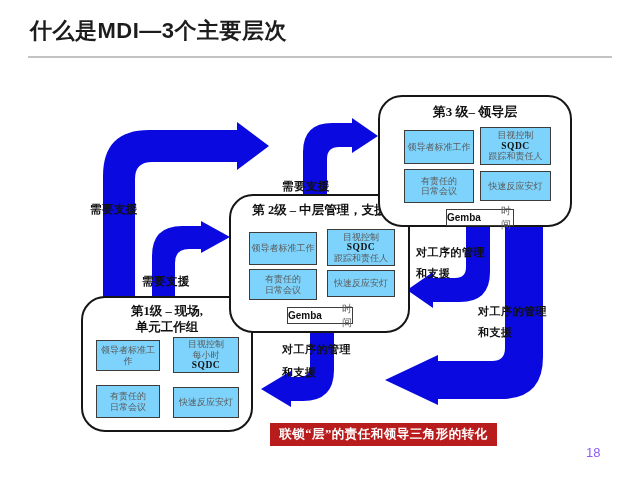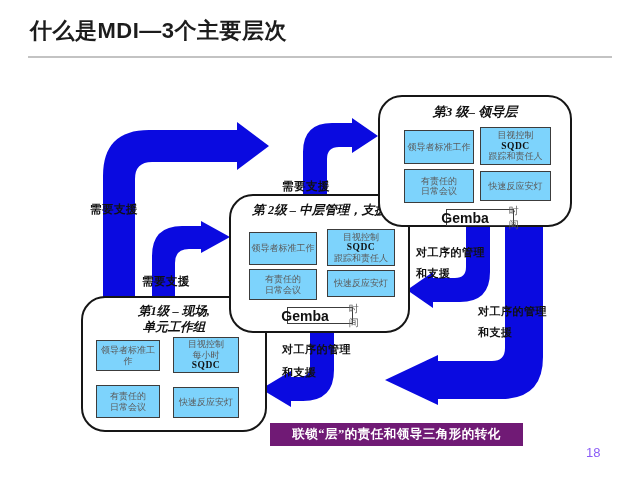--- a/index.html
+++ b/index.html
@@ -20,40 +20,40 @@
   }
   
   svg.arrows{position:absolute;left:0;top:0;z-index:1;pointer-events:none;}
   
   .level{
     position:absolute;background:#fff;border:2px solid #161616;border-radius:24px;
     box-sizing:border-box;
   }
   .level-3{left:378px;top:95px;width:194px;height:132px;z-index:4;}
   .level-2{left:229px;top:194px;width:181px;height:139px;z-index:3;}
-  .level-1{left:81px;top:296px;width:186px;height:136px;z-index:2;}
+  .level-1{left:81px;top:296px;width:172px;height:136px;z-index:2;}
   .level-title{
     position:absolute;left:0;right:0;text-align:center;
-    font-weight:bold;color:#111;font-size:13px;line-height:16px;font-style:italic;
+    font-weight:bold;color:#111;font-size:13px;line-height:16px;
   }
   .lt3{top:7px;}
   .lt2{top:6px;font-size:12.5px;}
   .lt1{top:5px;font-size:12.5px;}
   .card{
     position:absolute;border:1px solid #3c3c3c;background:#7dd3fc;box-sizing:border-box;
     display:flex;flex-direction:column;align-items:center;justify-content:center;
     text-align:center;font-size:9px;line-height:10.5px;color:#5a5a5a;
   }
   .card .bold-line{font-weight:bold;color:#101010;font-size:9.5px;letter-spacing:.5px;}
   .gemba{
     position:absolute;border:1px solid #3c3c3c;background:#fff;box-sizing:border-box;
     display:flex;align-items:center;justify-content:center;
     font-size:10px;color:#5a5a5a;
   }
-  .gemba .gemba-bold{font-weight:bold;color:#101010;font-family:"Liberation Sans","DejaVu Sans",sans-serif;font-size:14px;margin-right:20px;}
+  .gemba .gemba-bold{font-weight:bold;color:#101010;font-family:"Liberation Sans","DejaVu Sans",sans-serif;font-size:10px;margin-right:20px;}
   
   .level-3 .c1{left:24px;top:33px;width:70px;height:34px;}
   .level-3 .c2{left:100px;top:30px;width:71px;height:38px;}
   .level-3 .c3{left:24px;top:72px;width:70px;height:34px;}
   .level-3 .c4{left:100px;top:74px;width:71px;height:30px;}
   .level-3 .gemba{left:66px;top:112px;width:68px;height:17px;}
   
   .level-2 .c1{left:18px;top:36px;width:68px;height:33px;}
   .level-2 .c2{left:96px;top:33px;width:68px;height:37px;}
   .level-2 .c3{left:18px;top:73px;width:68px;height:31px;}
@@ -74,22 +74,22 @@
     line-height:21px;white-space:nowrap;letter-spacing:.5px;font-family:Liberation Serif, serif;
   }
   .ns1{left:90px;top:175px;}
   .ns2{left:282px;top:152px;}
   .ns3{left:142px;top:247px;}
   .pm1{left:416px;top:242px;}
   .pm2{left:478px;top:301px;}
   .pm3{left:282px;top:338px;line-height:23px;}
   
   .banner{
-    position:absolute;left:270px;top:423px;width:253px;height:23px;z-index:5;
-    background:#701a75;color:#ffffff;display:flex;align-items:center;justify-content:center;
+    position:absolute;left:270px;top:423px;width:227px;height:23px;z-index:5;
+    background:#b91c1c;color:#ffffff;display:flex;align-items:center;justify-content:center;
     font-weight:bold;font-size:12.5px;letter-spacing:.5px;
   }
 </style>
 </head>
 <body>
 
 <div class="slide">
 
   <div class="slide-title">什么是MDI—3个主要层次</div>
   <div class="title-rule"></div>

